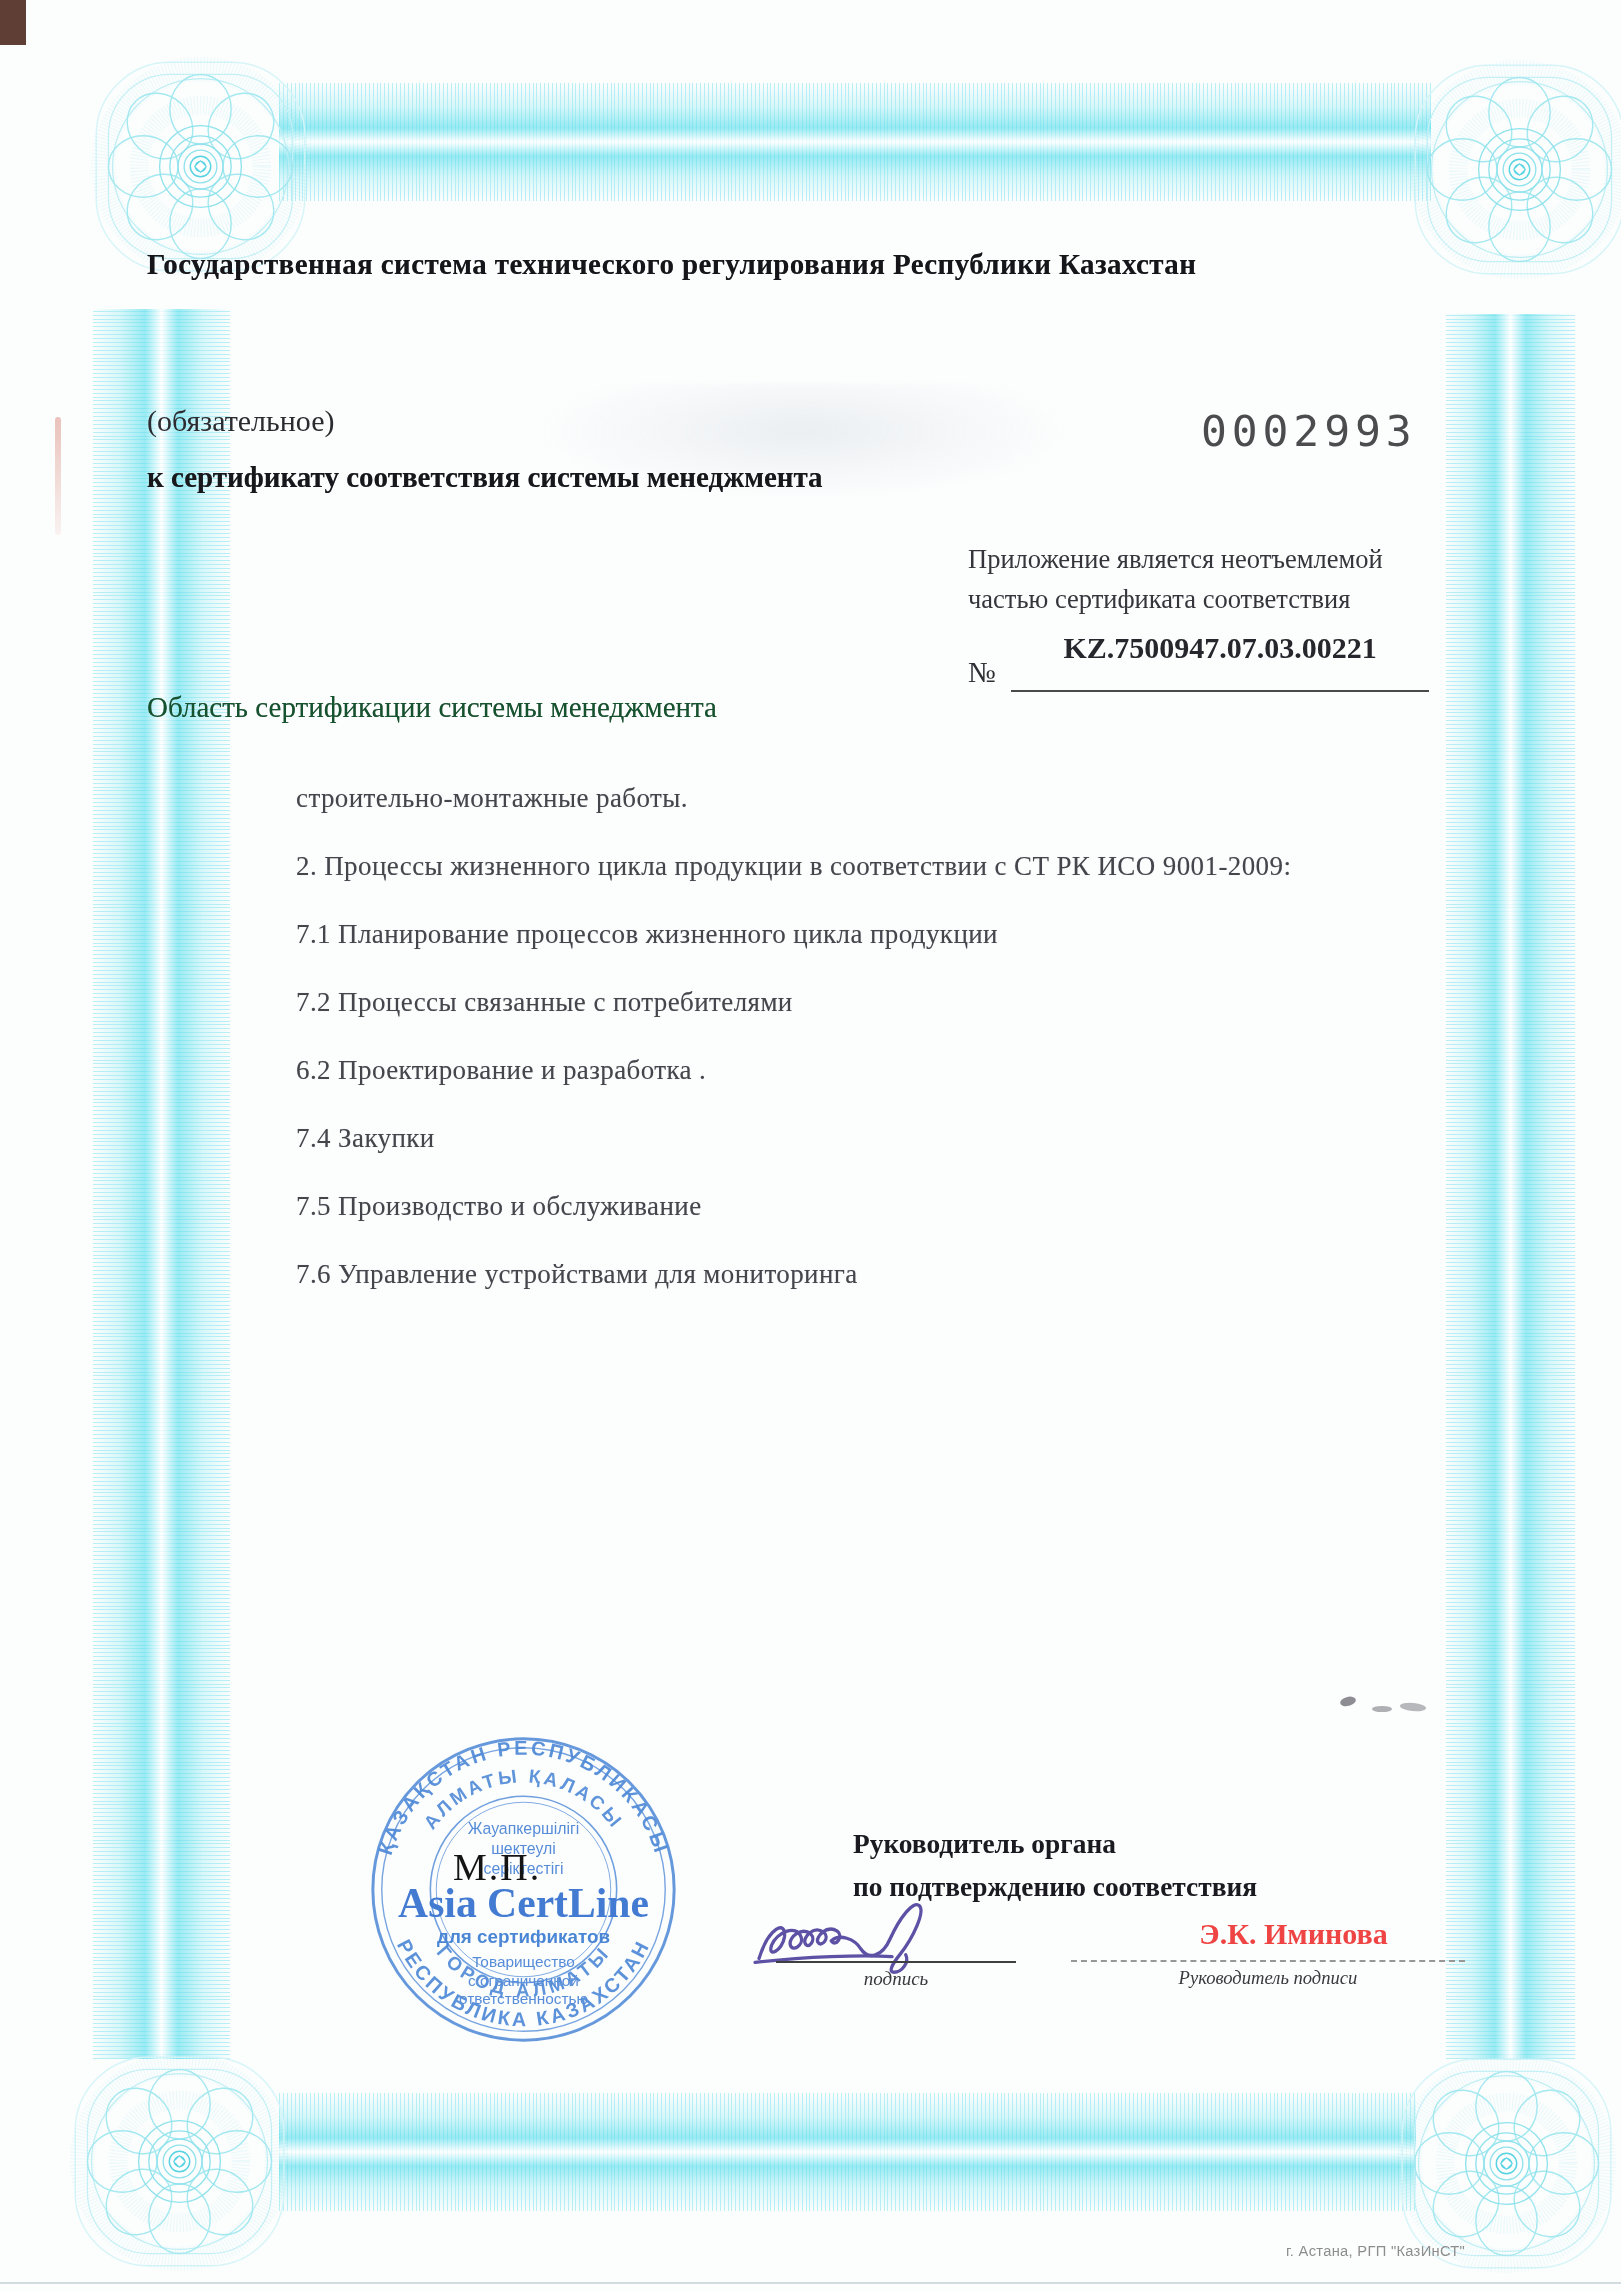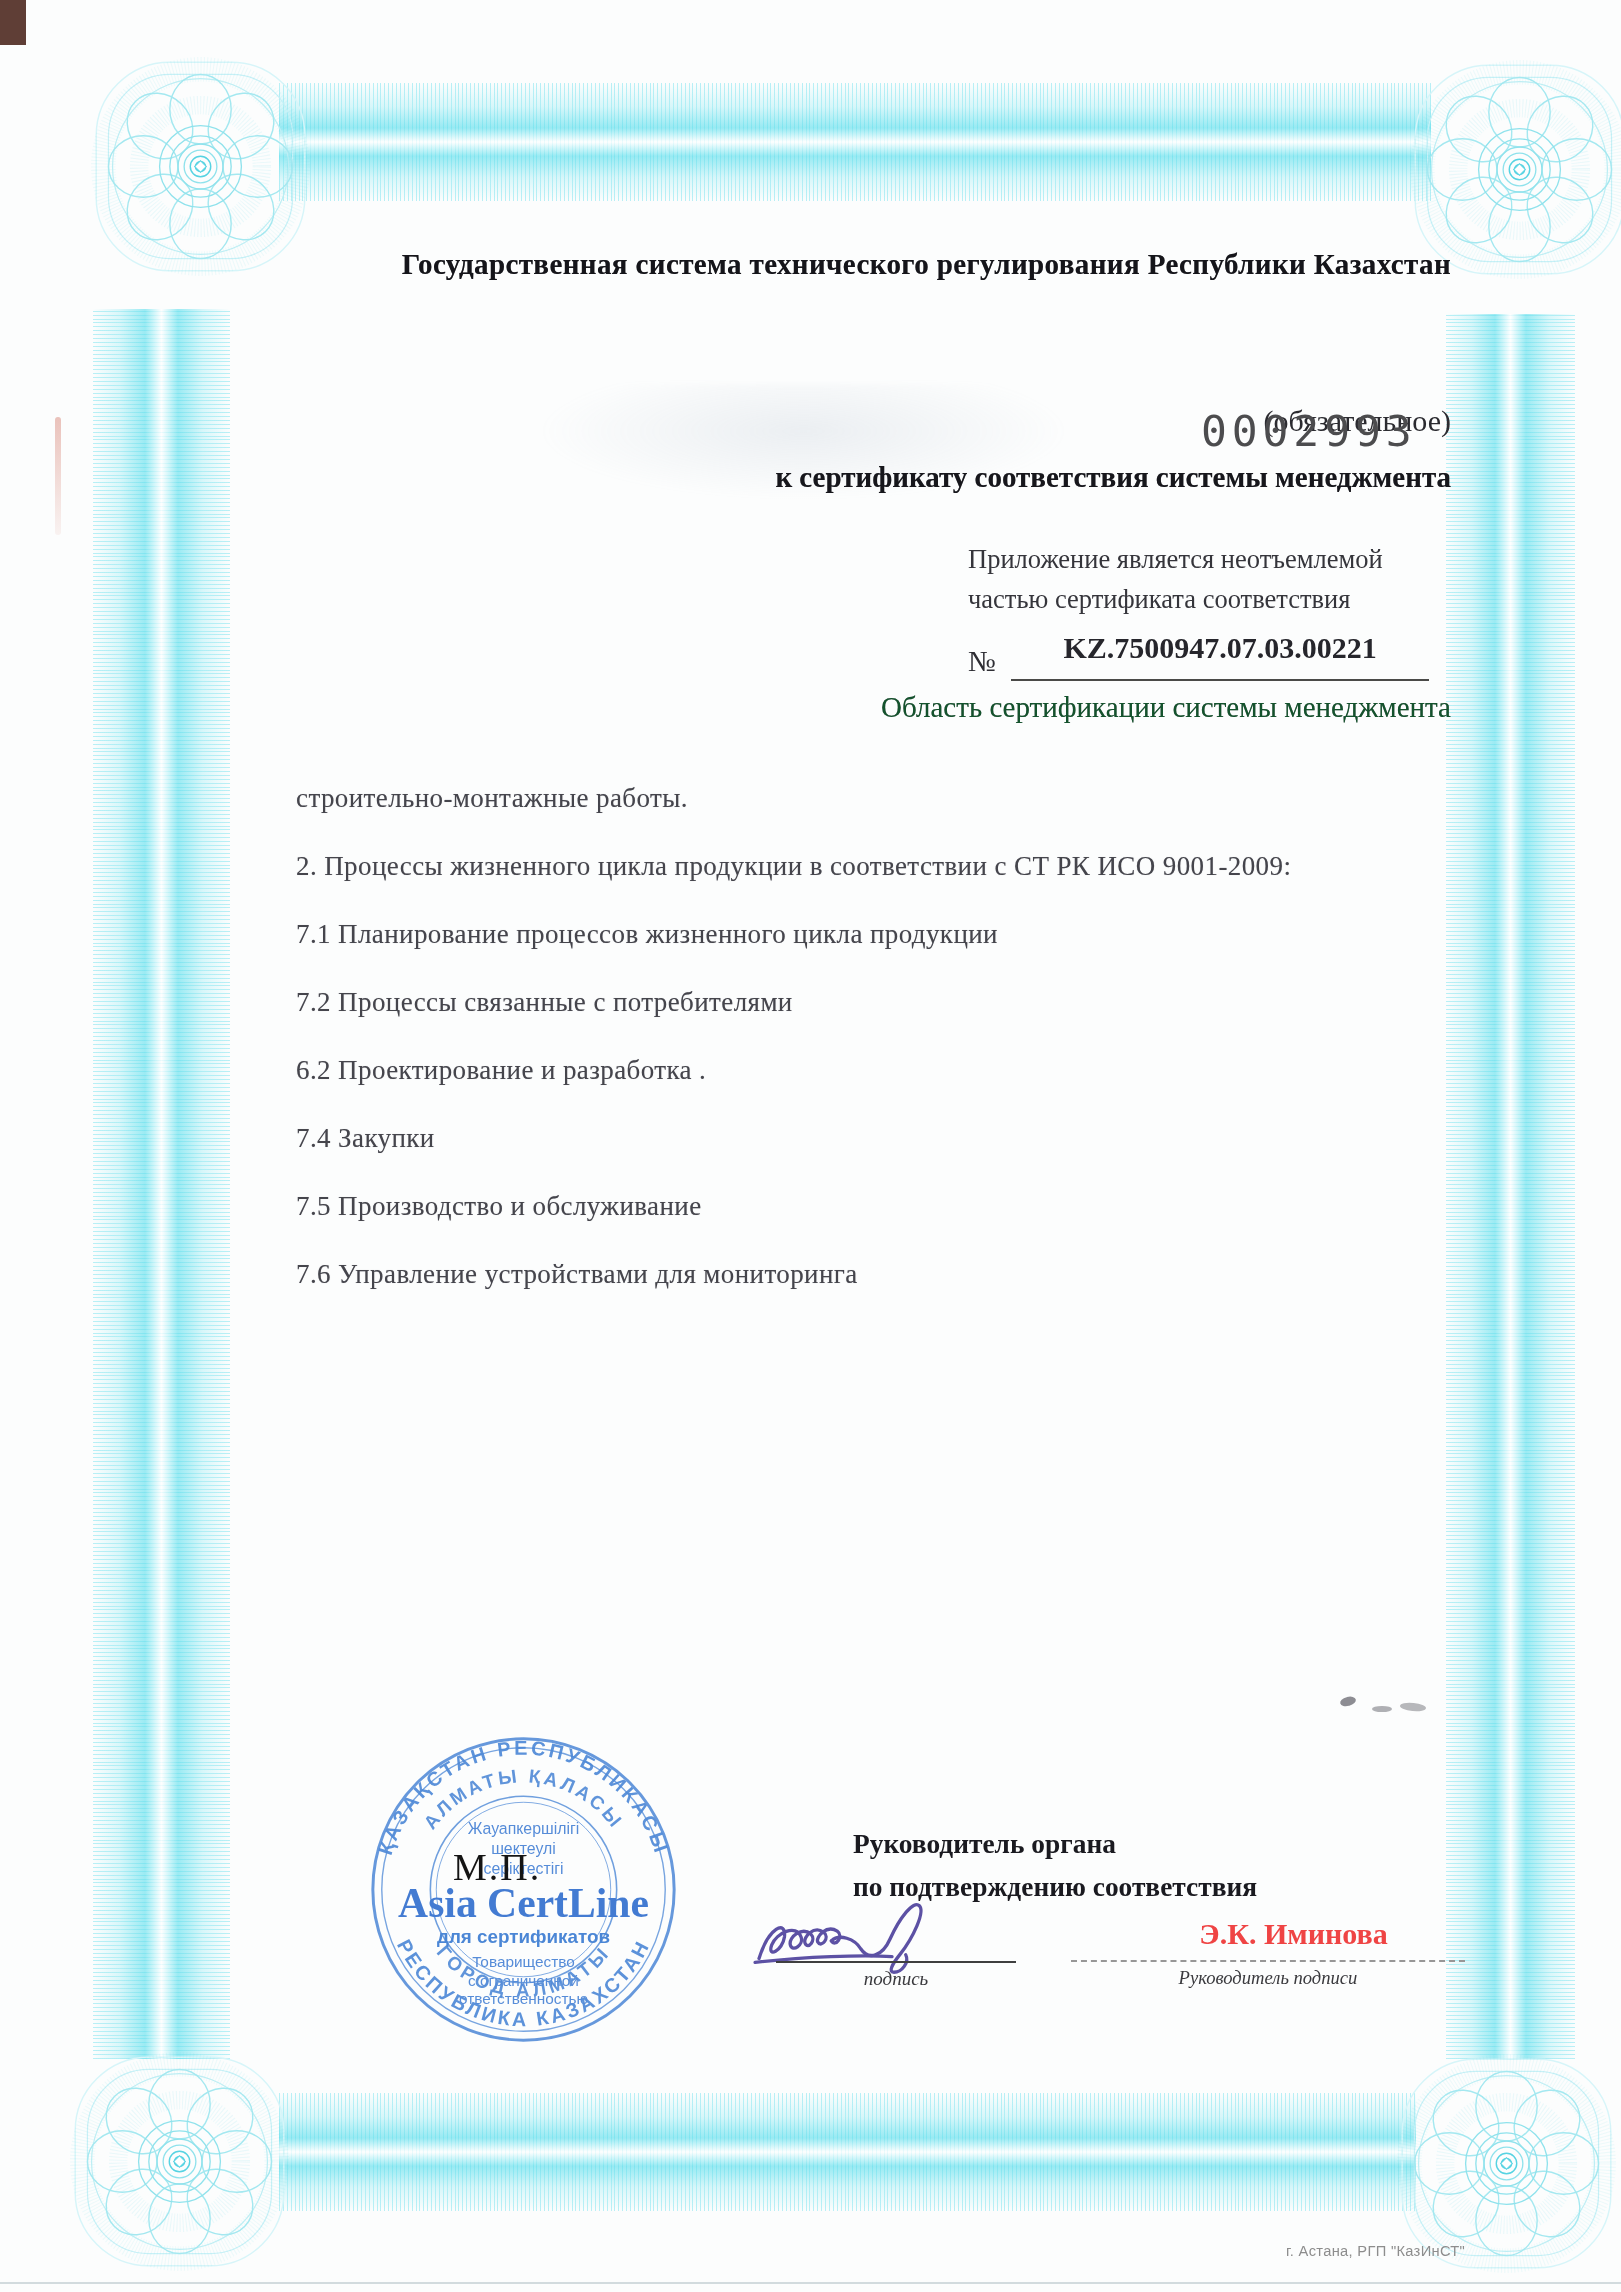--- a/index.html
+++ b/index.html
@@ -26,36 +26,36 @@
   .band-top{left:279px;top:83px;width:1152px;height:118px;}
   .band-bottom{left:279px;top:2093px;width:1137px;height:118px;}
   .band-left{left:93px;top:309px;width:137px;height:1750px;}
   .band-right{left:1446px;top:314px;width:129px;height:1745px;}
   .rosette{position:absolute;width:225px;height:225px;}
   .rosette-tl{left:88px;top:54px;}
   .rosette-tr{left:1407px;top:57px;}
   .rosette-bl{left:67px;top:2049px;}
   .rosette-br{left:1394px;top:2051px;}
   
-  .centered{position:absolute;left:147px;width:1304px;text-align:right;}
+  .centered{position:absolute;left:147px;width:1304px;text-align:left;}
   .header-title{top:248px;font-size:29px;font-weight:bold;color:#15151a;letter-spacing:0.4px;
     text-shadow:0 0 0.6px rgba(30,30,35,.55);}
   .doc-title{top:345px;font-size:46px;font-weight:bold;letter-spacing:2px;color:#1a1a20;
     text-shadow:0 0 0.7px rgba(30,30,35,.5);}
   .doc-subtitle{top:404px;font-size:30px;color:#2b2b30;}
   .form-number{position:absolute;left:1201px;top:406px;font-family:"DejaVu Sans Mono",monospace;
     font-size:43px;letter-spacing:4.9px;color:#4c4c4e;}
   .doc-title2{top:461px;font-size:29px;font-weight:bold;color:#17171c;
     text-shadow:0 0 0.6px rgba(30,30,35,.5);}
   .cert-ref{position:absolute;left:968px;top:539px;width:461px;font-size:26.5px;line-height:40px;
     color:#35353b;}
   .num-row{display:flex;align-items:flex-end;margin-top:8.8px;}
   .num-sign{font-size:29px;color:#2e2e34;}
   .num-val{flex:1;margin-left:15.7px;text-align:center;font-weight:bold;font-size:30px;color:#26262c;
-    border-bottom:2.9px solid #4a4a48;padding-bottom:11px;}
+    border-bottom:2.9px solid #4a4a48;padding-bottom:22px;}
   .scope-heading{top:691px;font-size:29px;font-weight:normal;color:#14532d;
     text-shadow:0 0 0.6px rgba(30,30,35,.5);}
   .scope-list{position:absolute;left:296px;top:779px;width:1230px;}
   .scope-item{font-size:27px;line-height:38px;margin-bottom:30px;color:#45454c;
     letter-spacing:0.4px;text-shadow:0 0 0.8px rgba(90,90,100,.35);}
   
   .stamp{position:absolute;left:355px;top:1721px;opacity:.93;}
   .mp-mark{position:absolute;left:453px;top:1845px;font-size:38px;color:#141414;letter-spacing:2px;}
   .sig-title{position:absolute;left:853px;top:1823px;width:588px;text-align:left;
     font-size:27.4px;font-weight:bold;line-height:43px;color:#1a1a20;}

